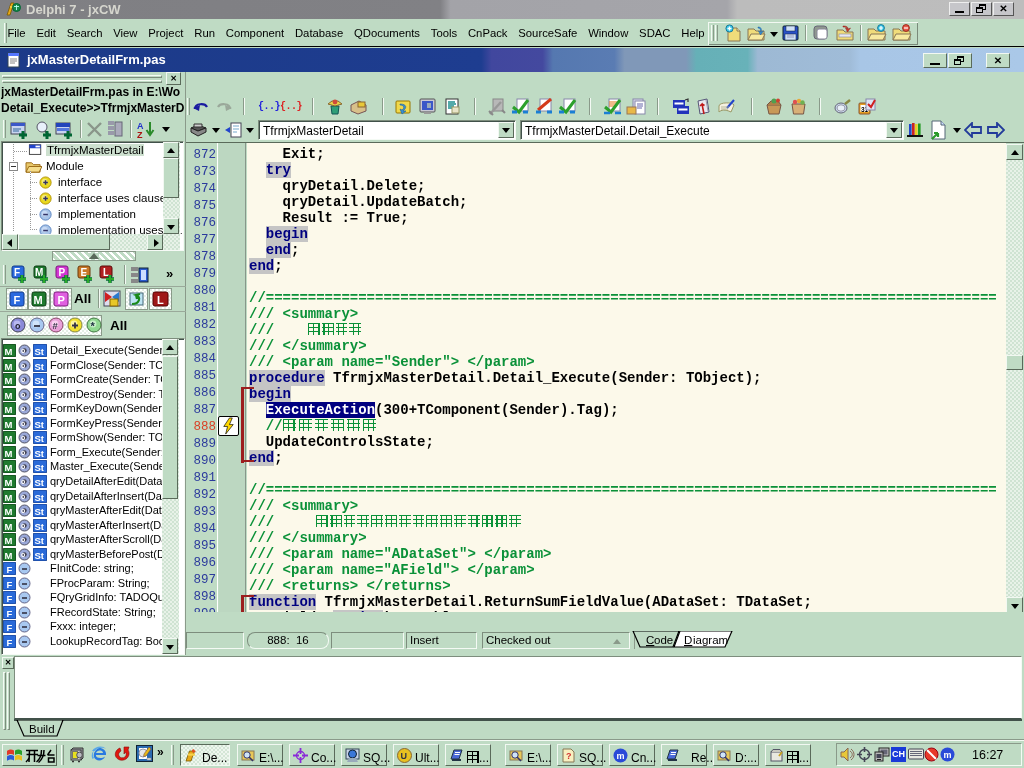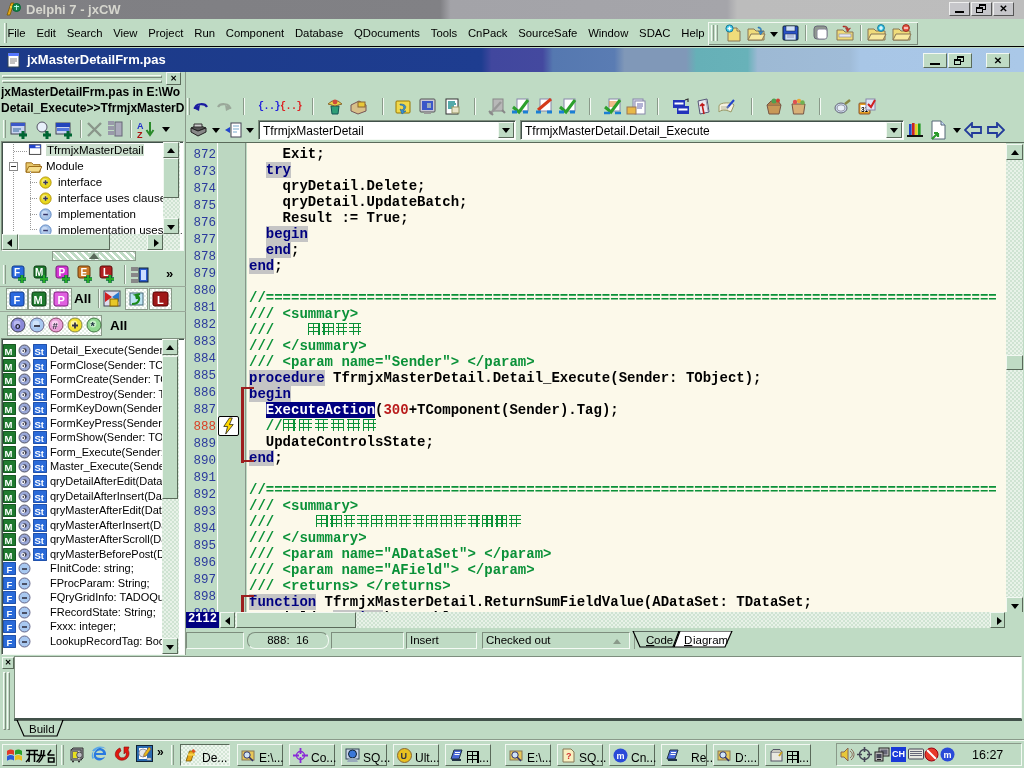--- a/index.html
+++ b/index.html
@@ -7,21 +7,21 @@
 .abs{position:absolute;}
 
 .raised{border-top:1px solid #f2f8f2;border-left:1px solid #f2f8f2;border-right:1px solid #5a6a5a;border-bottom:1px solid #5a6a5a;}
 .raised2{box-shadow:inset 1px 1px 0 #f2f8f2, inset -1px -1px 0 #7a8a7a;}
 .sunkdeep{border:1px solid;border-color:#7d8d7d #f6faf6 #f6faf6 #7d8d7d;box-shadow:inset 1px 1px 0 #41514a;}
 .sep{width:2px;border-left:1px solid #8a9a8a;border-right:1px solid #f4faf4;}
 .grip{width:3px;border-left:1px solid #f4faf4;border-right:1px solid #8a9a8a;}
 .mono{font-family:"Liberation Mono",monospace;}
 .kw{font-weight:bold;color:#000080;background:#c5c5c5;}
 .cmt{color:#0a9138;}
-.num{color:#b91c1c;text-align:center;}
+.num{color:#000000;text-align:center;}
 .cjk{display:inline-block;height:12px;vertical-align:-1px;background:repeating-linear-gradient(to bottom,currentColor 0 1.5px,transparent 1.5px 4px),repeating-linear-gradient(to right,currentColor 0 1.5px,transparent 1.5px 5px);-webkit-mask:repeating-linear-gradient(to right,#000 0 11.8px,transparent 11.8px 13.8px);}
 .c4{width:55.2px}.c6{width:96px;-webkit-mask:repeating-linear-gradient(to right,#000 0 13.5px,transparent 13.5px 16px) !important;}.c15{width:207px}
 .arrowU{width:0;border:4px solid transparent;border-bottom:5px solid #000;border-top:none;display:block;}
 .arrowD{width:0;border:4px solid transparent;border-top:5px solid #000;border-bottom:none;display:block;}
 .arrowL{width:0;border:4px solid transparent;border-right:5px solid #000;border-left:none;display:block;}
 .arrowR{width:0;border:4px solid transparent;border-left:5px solid #000;border-right:none;display:block;}
 .sbtn{position:absolute;background:#bfdbc4;border-top:1px solid #f2f8f2;border-left:1px solid #f2f8f2;border-right:1px solid #5a6a5a;border-bottom:1px solid #5a6a5a;}
 .cell{position:absolute;top:2px;height:17px;border:1px solid;border-color:#7d8d7d #f4faf4 #f4faf4 #7d8d7d;font-size:11.5px;line-height:15px;color:#000;}
 </style></head>
 <body>
@@ -904,31 +904,20 @@
           <span style="display:block;margin:5px auto 0;width:0;border:4px solid transparent;border-bottom:5px solid #000;border-top:none;"></span>
         </div>
       <div class="abs" style="left:0;top:17px;width:17px;height:437px;background:repeating-conic-gradient(#e8f2e8 0 25%,#cfe3d2 0 50%) 0 0/4px 4px;"></div>
       <div class="abs raised" style="left:0;top:212px;width:17px;height:15px;background:#bfdbc4;"></div>
       <div class="abs raised" style="left:0;top:454px;width:17px;height:16px;background:#bfdbc4;text-align:center;">
           <span style="display:block;margin:6px auto 0;width:0;border:4px solid transparent;border-top:5px solid #000;border-bottom:none;"></span>
         </div>
     </div>
   </div>
 
-  <div class="abs" style="left:0;top:540px;width:838px;height:17px;" id="hscrollrow">
-    <div class="abs mono" style="left:0;top:0;width:33px;height:16px;background:#000080;color:#fff;font-size:12px;font-weight:bold;text-align:center;line-height:15px;">2112</div>
-    <div class="abs sbtn" style="left:34px;top:0;width:15px;height:16px;">
-        <span class="arrowL" style="margin:4px 0 0 4px;"></span>
-      </div>
-    <div class="abs" style="left:49px;top:0;width:755px;height:16px;background:repeating-conic-gradient(#e8f2e8 0 25%,#cfe3d2 0 50%) 0 0/4px 4px;"></div>
-    <div class="abs sbtn" style="left:50px;top:0;width:120px;height:16px;"></div>
-    <div class="abs sbtn" style="left:804px;top:0;width:15px;height:16px;">
-        <span class="arrowR" style="margin:4px 0 0 6px;"></span>
-      </div>
-  </div>
 
   <div class="abs" style="left:0;top:558px;width:838px;height:21px;background:#bfdbc4;" id="statusbar">
     <div class="cell" style="left:0px;width:58px;"></div>
     <div class="cell" style="left:61px;width:82px;text-align:center;border-radius:8px;">888:&nbsp; 16</div>
     <div class="cell" style="left:145px;width:73px;"></div>
     <div class="cell" style="left:220px;width:71px;padding-left:3px;">Insert</div>
     <div class="cell" style="left:296px;width:148px;padding-left:3px;">Checked out<span class="abs" style="right:8px;top:6px;width:0;border:4px solid transparent;border-bottom:5px solid #8a9a8a;border-top:none;"></span></div>
     <div class="abs" style="left:448px;top:1px;width:1px;height:18px;background:#8a9a8a;"></div>
 
     <svg class="abs" style="left:446px;top:1px;z-index:2;" width="48" height="18" viewBox="0 0 48 18">

